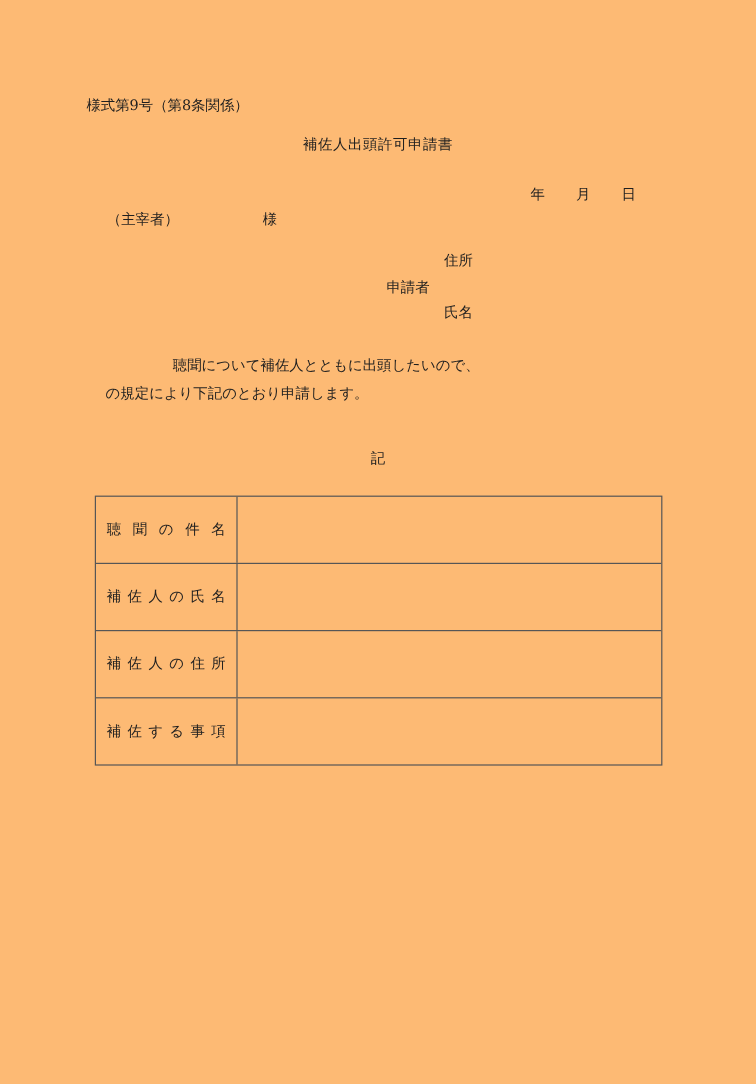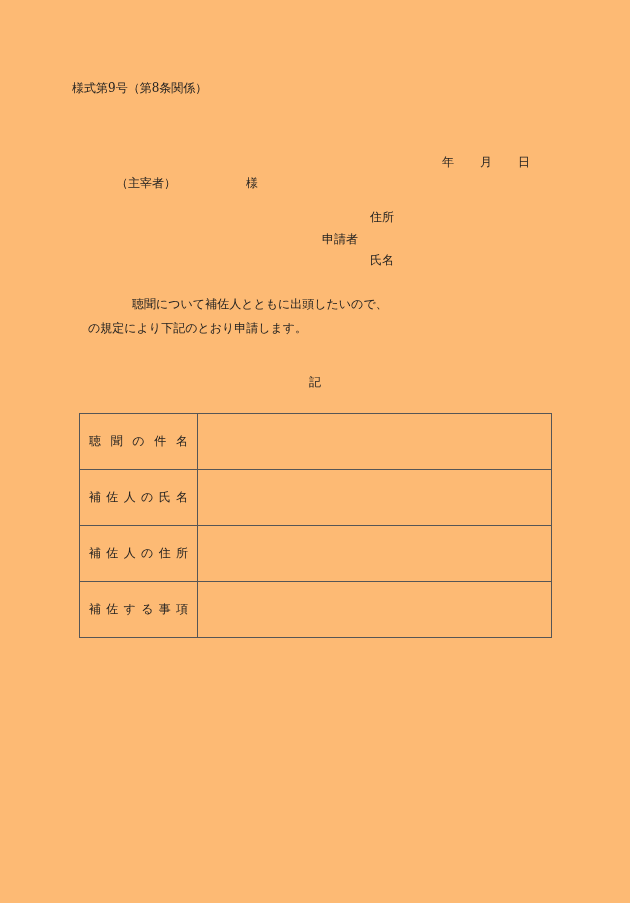--- a/index.html
+++ b/index.html
@@ -26,29 +26,29 @@
     text-align: center;
     letter-spacing: 0.5px;
   }
 
   .date-line {
     left: 442px; top: 154px;
     display: flex;
     gap: 26px;
   }
 
-  .addressee-line { left: 116px; top: 175px; }
+  .addressee-line { left: 89px; top: 175px; }
   .honorific { position: absolute; left: 130px; top: 0; }
 
   .applicant-block { left: 322px; top: 209px; }
   .applicant-role { position: absolute; left: 0; top: 22px; }
   .applicant-address { position: absolute; left: 48px; top: 0; }
   .applicant-name { position: absolute; left: 48px; top: 43px; }
 
-  .body-line1 { left: 84px; top: 296px; padding-left: 48px; }
+  .body-line1 { left: 96px; top: 296px; padding-left: 48px; }
   .law-refs {
     left: 348px; top: 288px;
     line-height: 18px;
   }
   .law-refs div { white-space: nowrap; }
   .body-line2 { left: 88px; top: 320px; }
 
   .record-marker {
     left: 0; right: 0; top: 374px;
     text-align: center;
@@ -83,20 +83,21 @@
   }
   .value-cell { flex: 1; }
 </style>
 </head>
 <body>
 
 <div class="page">
 
   <div class="abs form-number">様式第9号（第8条関係）</div>
 
+  <div class="abs doc-title">補佐人出頭許可申請書</div>
 
   <div class="abs date-line">
     <span>年</span>
     <span>月</span>
     <span>日</span>
   </div>
 
   <div class="abs addressee-line">
     <span>（主宰者）</span>
     <span class="honorific">様</span>

